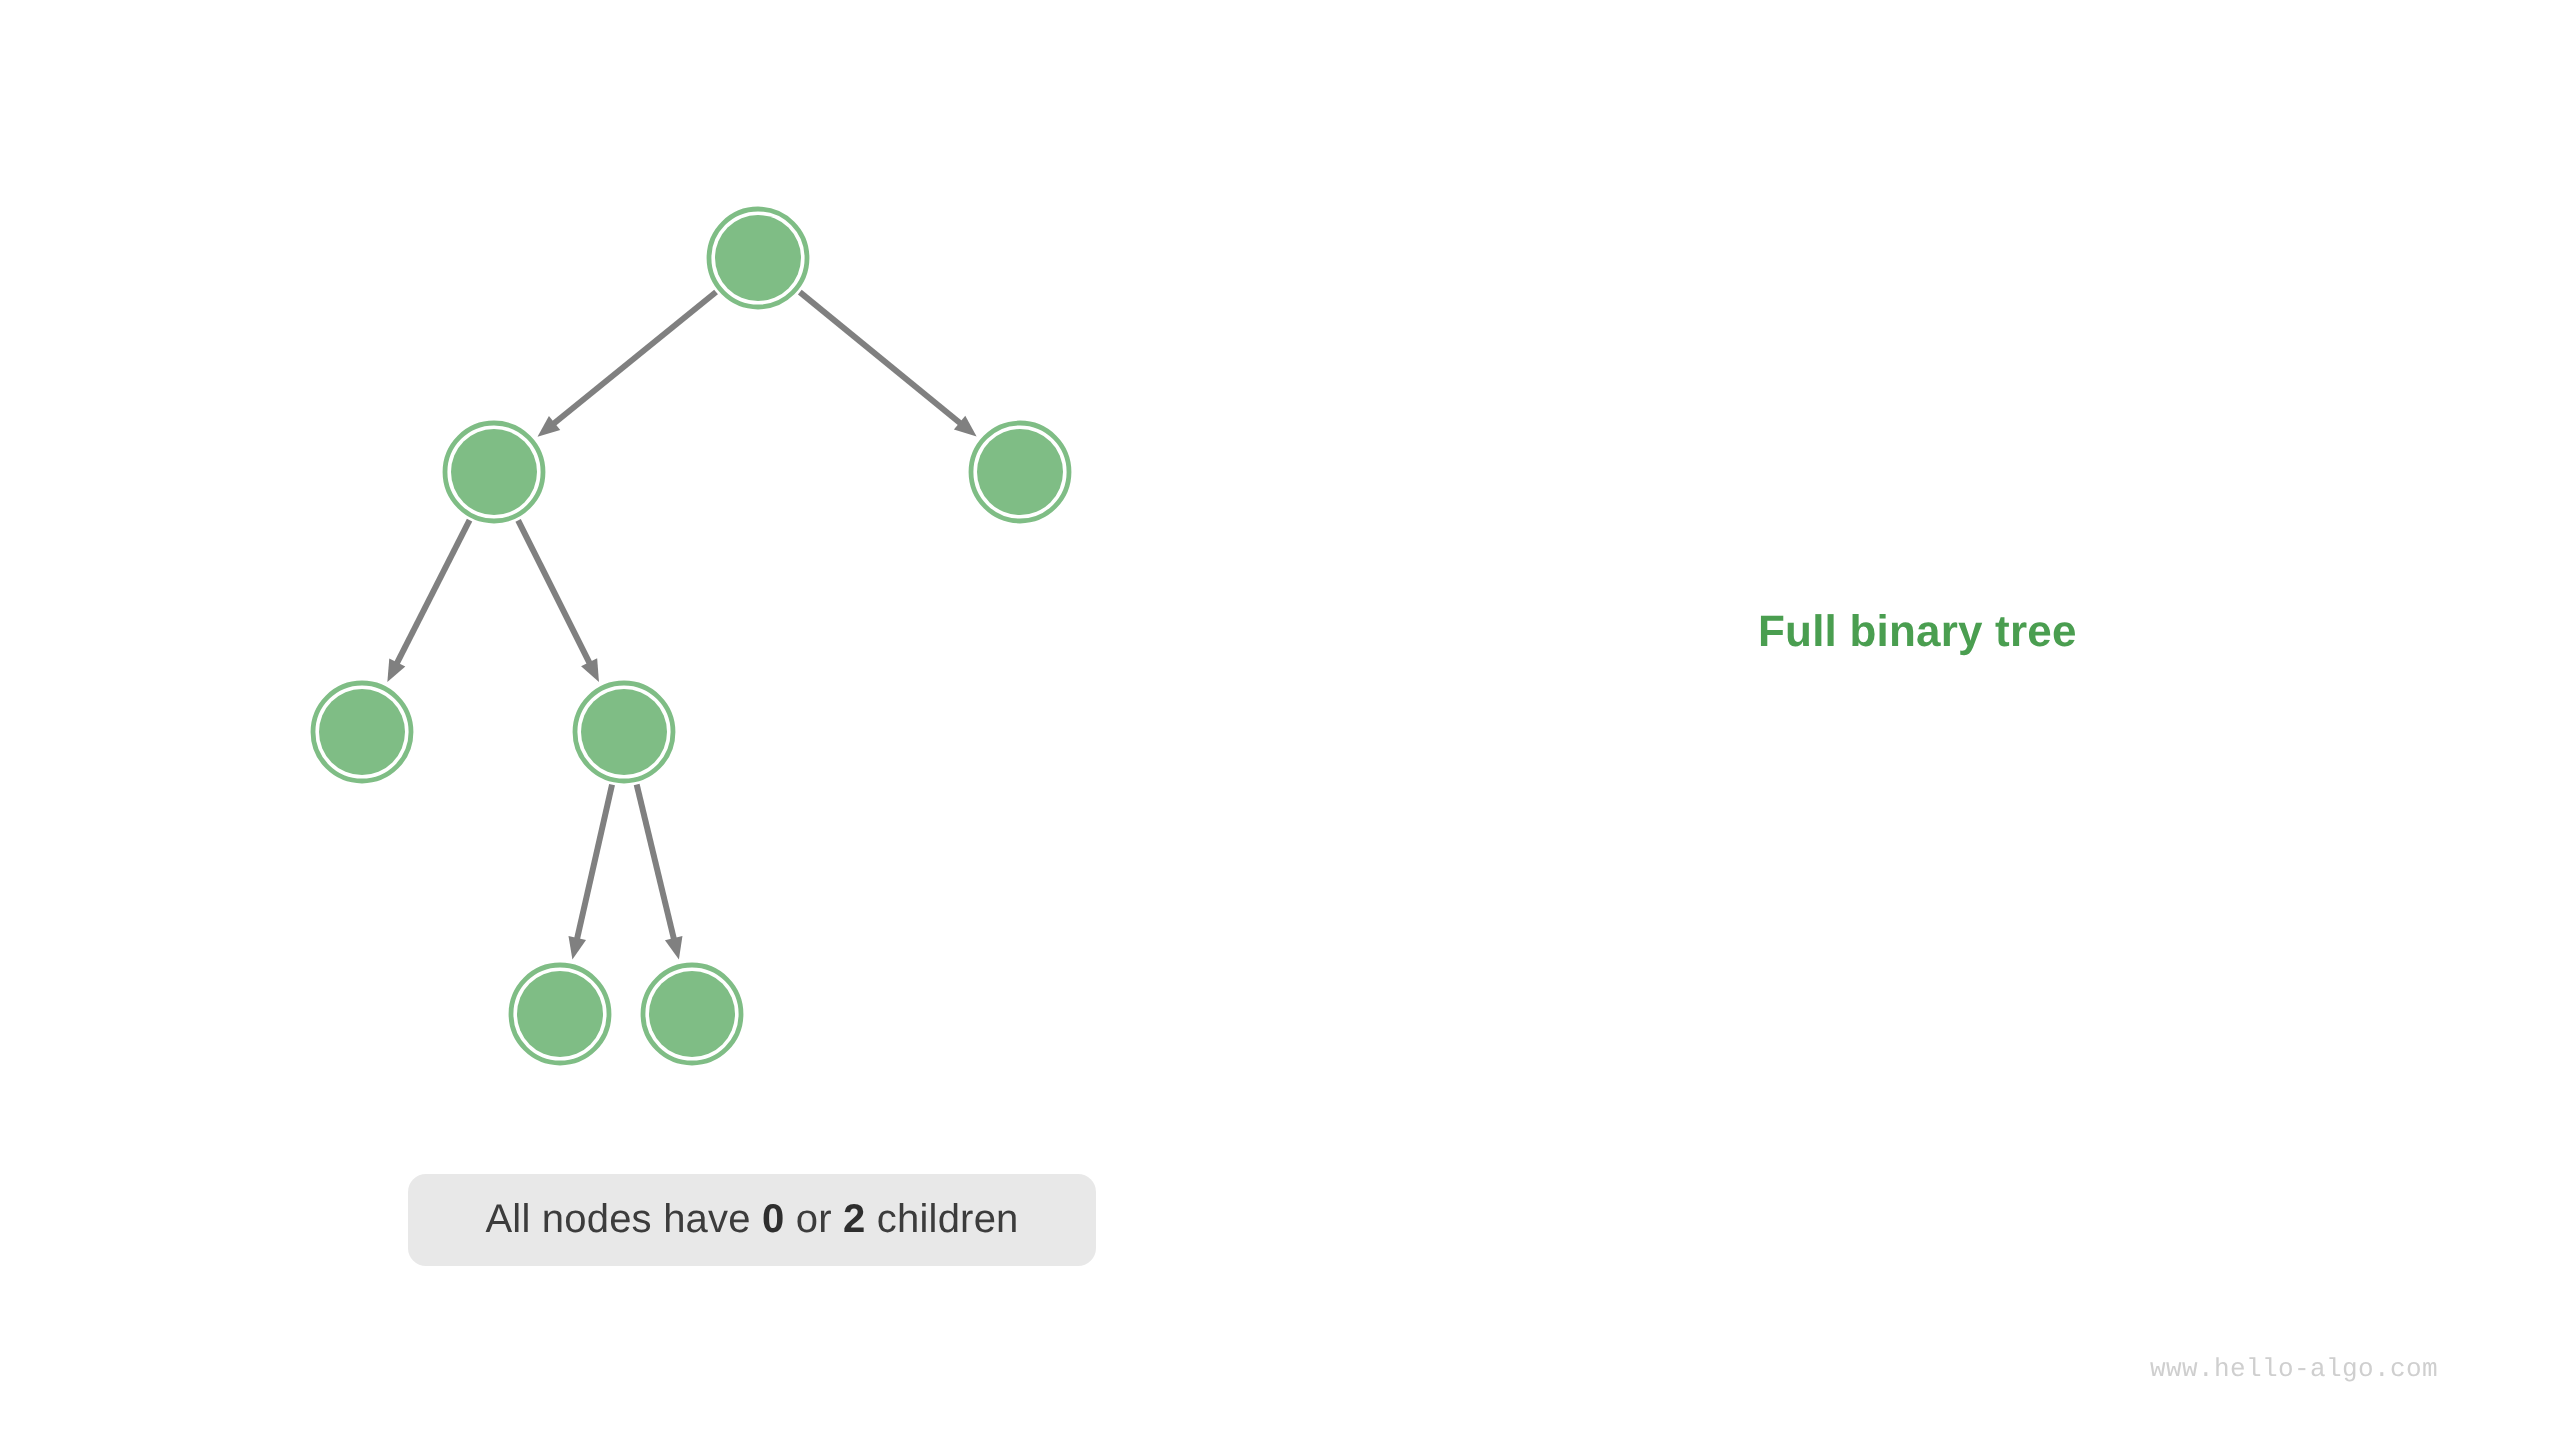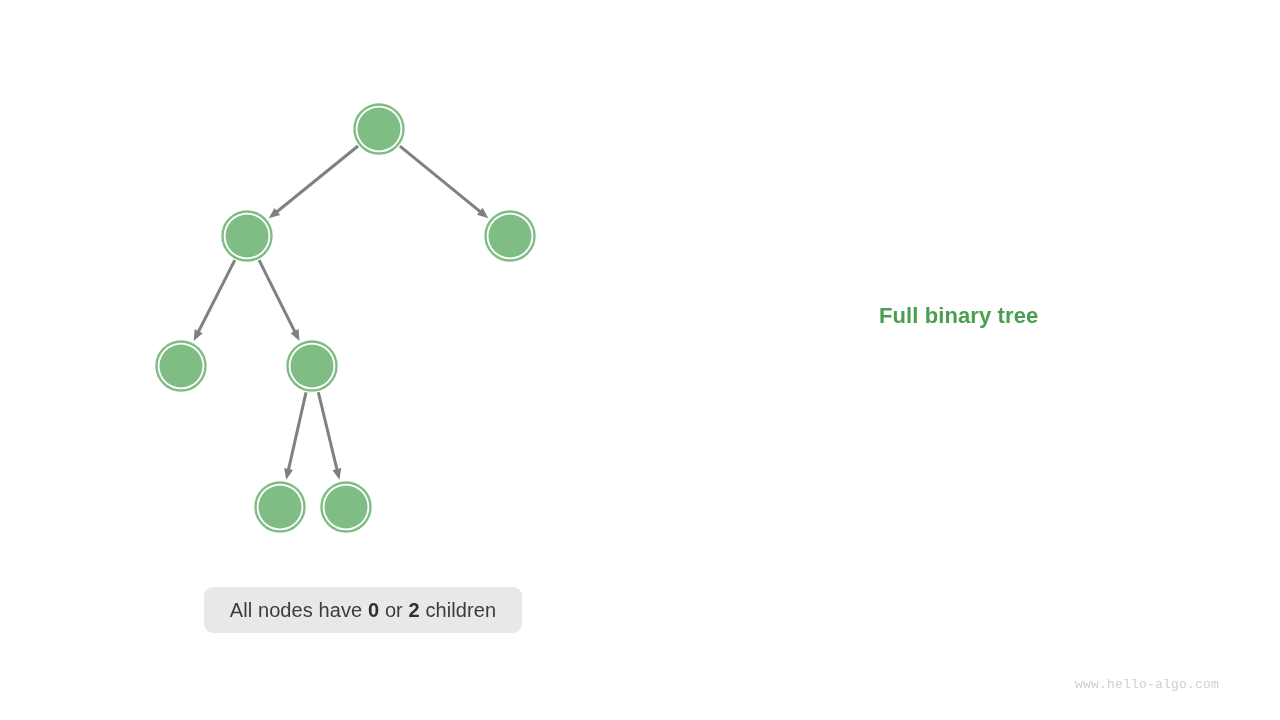--- a/index.html
+++ b/index.html
@@ -37,21 +37,21 @@
     font-size: 22px;
     font-weight: bold;
     color: #4a9e50;
     letter-spacing: 0.1px;
     white-space: nowrap;
   }
   .caption-box {
     position: absolute;
     left: 204px;
     top: 587px;
-    width: 318px;
+    width: 344px;
     height: 46px;
     background: #e8e8e8;
     border-radius: 9px;
     display: flex;
     align-items: center;
     justify-content: center;
   }
   .caption-text {
     font-family: "Liberation Sans", sans-serif;
     font-size: 20px;

